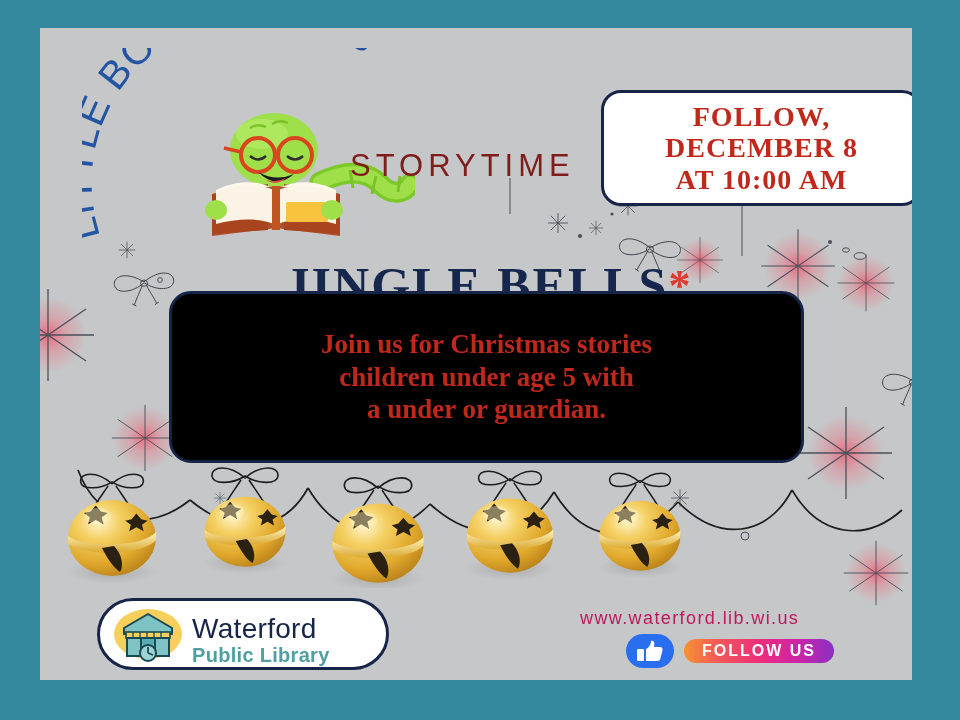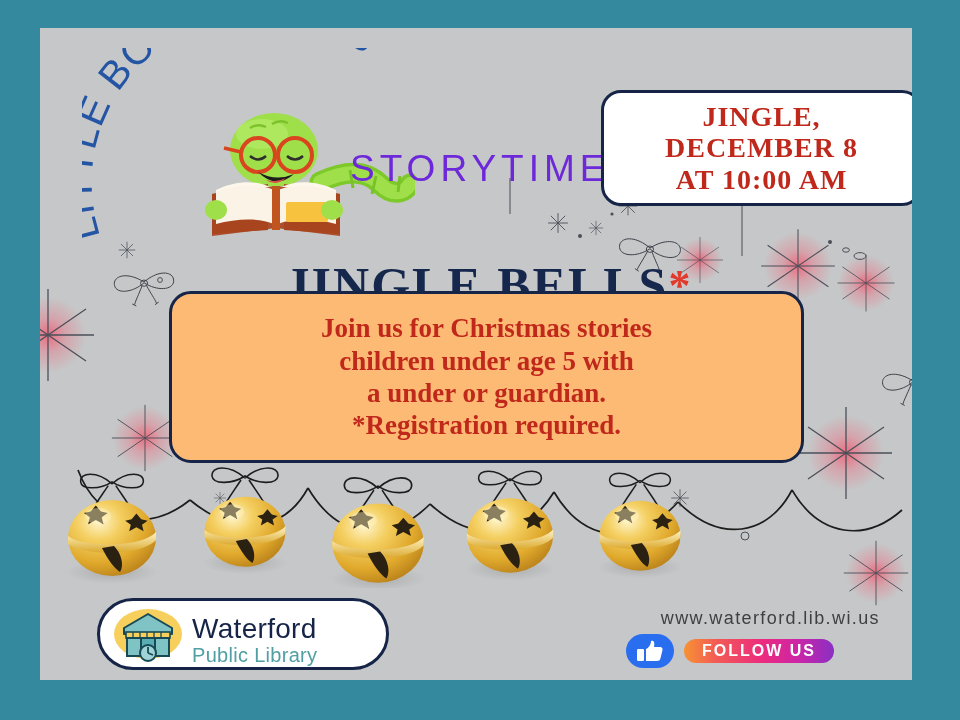--- a/index.html
+++ b/index.html
@@ -28,22 +28,22 @@
 
   
   .deco { position: absolute; pointer-events: none; }
 
   
   #logo-block { position:absolute; left:42px; top:20px; width:510px; height:200px; }
   #curve-text { position:absolute; left:0; top:0; }
   #storytime {
     position:absolute; left:268px; top:100px;
     font-family:"Liberation Sans", sans-serif;
-    font-size:37px; letter-spacing:5px; font-weight:400;
-    color:#6d28d9;
+    font-size:31px; letter-spacing:5px; font-weight:400;
+    color:#7f1d1d;
     white-space:nowrap;
   }
   #worm { position:absolute; left:118px; top:62px; }
 
   
   #date-box {
     position:absolute; left:561px; top:62px;
     width:321px; height:116px;
     background:#ffffff;
     border:3px solid #152447;
@@ -80,21 +80,21 @@
     font-weight:bold;
     font-size:44px;
     color:#e2392b;
     vertical-align: 2px;
   }
 
   
   #msg-box {
     position:absolute; left:129px; top:263px;
     width:635px; height:172px;
-    background:#fdba74;
+    background:#000000;
     border:3px solid #152447;
     border-radius:22px;
     display:flex; flex-direction:column;
     align-items:center; justify-content:center;
     box-sizing:border-box;
   }
   #msg-box .mline {
     font-family:"Liberation Serif", serif;
     font-weight:bold;
     font-size:27px;
@@ -119,30 +119,30 @@
   #logo-card .lc-mark { margin-left:10px; }
   #logo-card .lc-text { margin-left:6px; line-height:1; }
   #logo-card .lc-name {
     font-family:"Liberation Sans", sans-serif;
     font-size:28px; font-weight:400; color:#152447;
     letter-spacing:.3px;
     margin-top:12px;
   }
   #logo-card .lc-sub {
     font-family:"Liberation Sans", sans-serif;
-    font-size:20px; font-weight:400; color:#4f9fa3;
+    font-size:20px; font-weight:700; color:#4f9fa3;
     letter-spacing:.3px; margin-top:2px;
   }
 
   #site-url {
     position:absolute; left:540px; top:580px; width:300px;
-    text-align:right;
+    text-align:left;
     font-family:"Liberation Sans", sans-serif;
     font-size:18px; letter-spacing:1.4px;
-    color:#404040; font-weight:400;
+    color:#be185d; font-weight:400;
     white-space:nowrap;
   }
   #social-row {
     position:absolute; left:540px; top:606px; width:300px;
     display:flex; align-items:center; justify-content:center; gap:10px;
   }
   #fb-btn {
     width:48px; height:34px; border-radius:17px/17px;
     background:#2a6ef0;
     display:flex; align-items:center; justify-content:center;
@@ -321,34 +321,33 @@
         <rect x="86" y="92" width="42" height="20" rx="2" fill="#f7c33e"></rect>
 
         <ellipse cx="16" cy="100" rx="11" ry="10" fill="#9fe04a"></ellipse>
         <ellipse cx="132" cy="100" rx="11" ry="10" fill="#9fe04a"></ellipse>
       </svg>
 
       <div id="storytime">STORYTIME</div>
     </div>
 
     <div id="date-box">
-      <div class="dline">JINGLE,</div>
+      <div class="dline">FOLLOW,</div>
       <div class="dline">DECEMBER 8</div>
       <div class="dline">AT 10:00 AM</div>
     </div>
 
     <div id="headline">
       <span class="jb">JINGLE BELLS</span><span class="ast">*</span>
     </div>
 
     <div id="msg-box">
       <div class="mline">Join us for Christmas stories</div>
       <div class="mline">children under age 5 with</div>
       <div class="mline">a under or guardian.</div>
-      <div class="mline">*Registration required.</div>
     </div>
 
     <svg id="bells" viewBox="0 0 872 130">
       <defs>
         <radialGradient id="bellg" cx="35%" cy="28%" r="78%">
           <stop offset="0%" stop-color="#fff6cf"></stop>
           <stop offset="32%" stop-color="#f4cf61"></stop>
           <stop offset="70%" stop-color="#e0a92c"></stop>
           <stop offset="100%" stop-color="#b9811a"></stop>
         </radialGradient>

